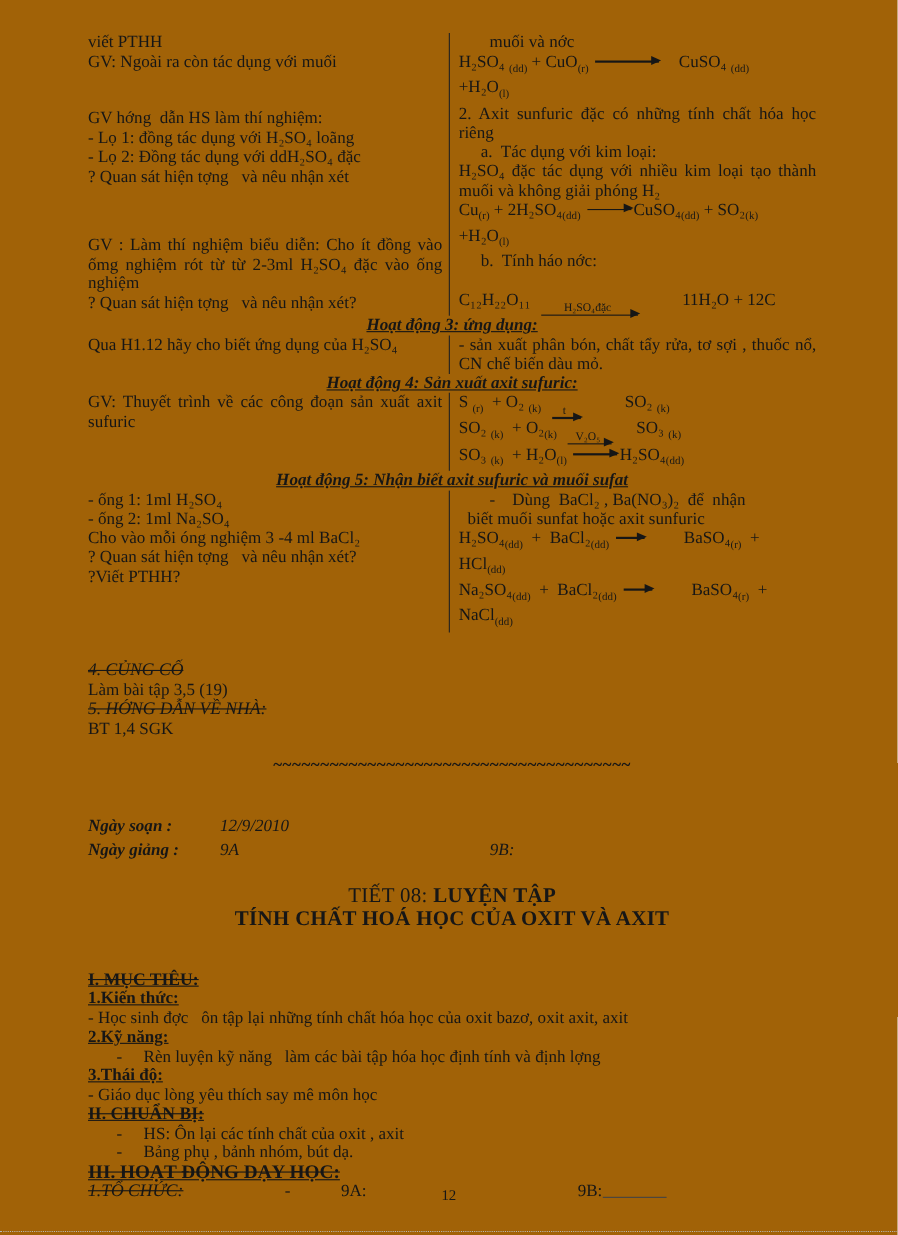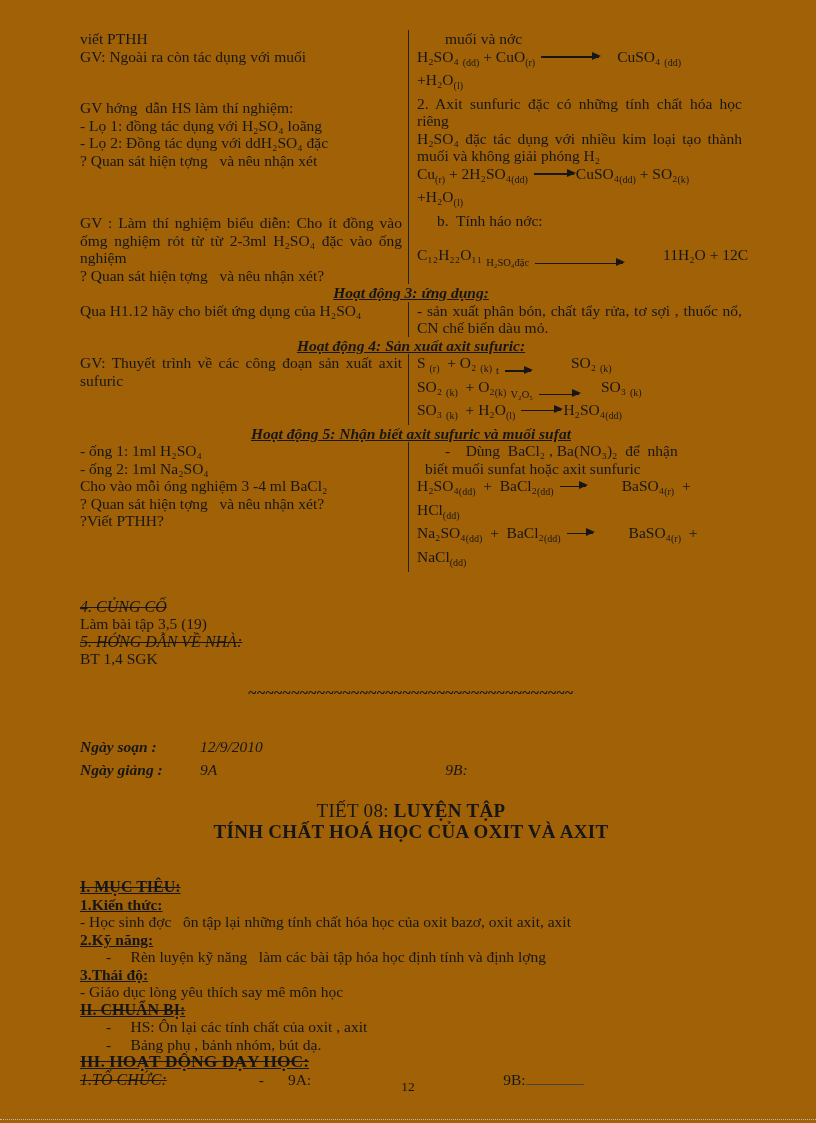--- a/index.html
+++ b/index.html
@@ -32,21 +32,21 @@
   
   .activity { text-align:center; font-weight:bold; font-style:italic; }
   .activity span { text-decoration:underline; }
   
   .eq { white-space:nowrap; }
   .chem sub { font-size:10px; }
   .arr { position:relative; display:inline-block; height:1.5px; background:#161616; vertical-align:4px; margin:0 2px 0 6px; }
   .arr::after { content:""; position:absolute; right:-2px; top:-4.5px; width:0; height:0;
     border-left:9px solid #161616; border-top:4.5px solid transparent; border-bottom:4.5px solid transparent; }
   .w30{width:26px;} .w45{width:40px;} .w60{width:58px;} .w90{width:88px;}
-  .arrw { display:inline-flex; flex-direction:row; align-items:center; vertical-align:-6px; margin:0 4px; }
+  .arrw { display:inline-flex; flex-direction:column; align-items:center; vertical-align:-6px; margin:0 4px; }
   .arrlbl { font-size:10.5px; line-height:10px; }
   .gapL { margin-left:34px; }
   .gapM { margin-left:16px; }
   
   .h-strike { font-weight:bold; font-size:16px; }
   .h-strike span { text-decoration:underline line-through; }
   .h-strike-big { font-weight:bold; font-size:17.5px; }
   .h-strike-big span { text-decoration:underline line-through; }
   .h-under { font-weight:bold; }
   .h-under span { text-decoration:underline; }
@@ -78,20 +78,21 @@
         <p class="pre chem">- Lọ 2: Đồng tác dụng với ddH₂SO₄ đặc</p>
         <p class="pre">? Quan sát hiện tợng   và nêu nhận xét</p>
         <p class="just gap-xl chem">GV : Làm thí nghiệm biểu diễn: Cho ít đồng  vào ốmg nghiệm rót từ từ 2-3ml H₂SO₄ đặc vào ống nghiệm</p>
         <p class="pre">? Quan sát hiện tợng   và nêu nhận xét?</p>
       </div>
       <div class="cell-r">
         <p class="ind-1">muối và nớc</p>
         <p class="eq"><span class="chem">H₂SO₄ <sub>(dd)</sub> + CuO<sub>(r)</sub></span><span class="arr w60"></span><span class="chem gapM">CuSO₄ <sub>(dd)</sub></span></p>
         <p class="chem">+H₂O<sub>(l)</sub></p>
         <p class="just">2. Axit sunfuric đặc có những tính chất hóa học riêng</p>
+        <p class="ind-2 pre">a.  Tác dụng với kim loại:</p>
         <p class="just chem">H₂SO₄ đặc tác dụng với nhiều kim loại tạo thành muối và không giải phóng H₂</p>
         <p class="eq"><span class="chem">Cu<sub>(r)</sub> + 2H₂SO₄<sub>(dd)</sub></span><span class="arr w45"></span><span class="chem">CuSO₄<sub>(dd)</sub> + SO₂<sub>(k)</sub></span></p>
         <p class="chem">+H₂O<sub>(l)</sub></p>
         <p class="ind-2 pre">b.  Tính háo nớc:</p>
         <p class="eq gap-md"><span class="chem">C₁₂H₂₂O₁₁</span><span class="arrw">
               <span class="arrlbl chem">H₂SO₄đặc</span>
               <span class="arr w90"></span>
             </span><span class="chem gapL">11H₂O + 12C</span></p>
       </div>
     </div>
@@ -175,21 +176,21 @@
     <p class="pre">- Giáo dục lòng yêu thích say mê môn học</p>
 
     <p class="h-strike"><span>II. CHUẨN BỊ:</span></p>
     <p class="pre" style="padding-left:26px;">-     HS: Ôn lại các tính chất của oxit , axit</p>
     <p class="pre" style="padding-left:26px;">-     Bảng phụ , bảnh nhóm, bút dạ.</p>
 
     <p class="h-strike-big"><span>III. HOẠT ĐỘNG DẠY HỌC:</span></p>
     <div class="org-row">
       <span class="it-strike"><span>1.TỔ CHỨC:</span></span>
       <span style="margin-left:92px;">-</span>
-      <span style="margin-left:24px;">9A:</span>
+      <span style="margin-left:46px;">9A:</span>
       <span style="margin-left:192px;">9B:</span>
       <span class="fillline"></span>
     </div>
 
   </div>
 
   <p class="pageno">12</p>
   <div class="bottom-dots"></div>
 </div>
 

